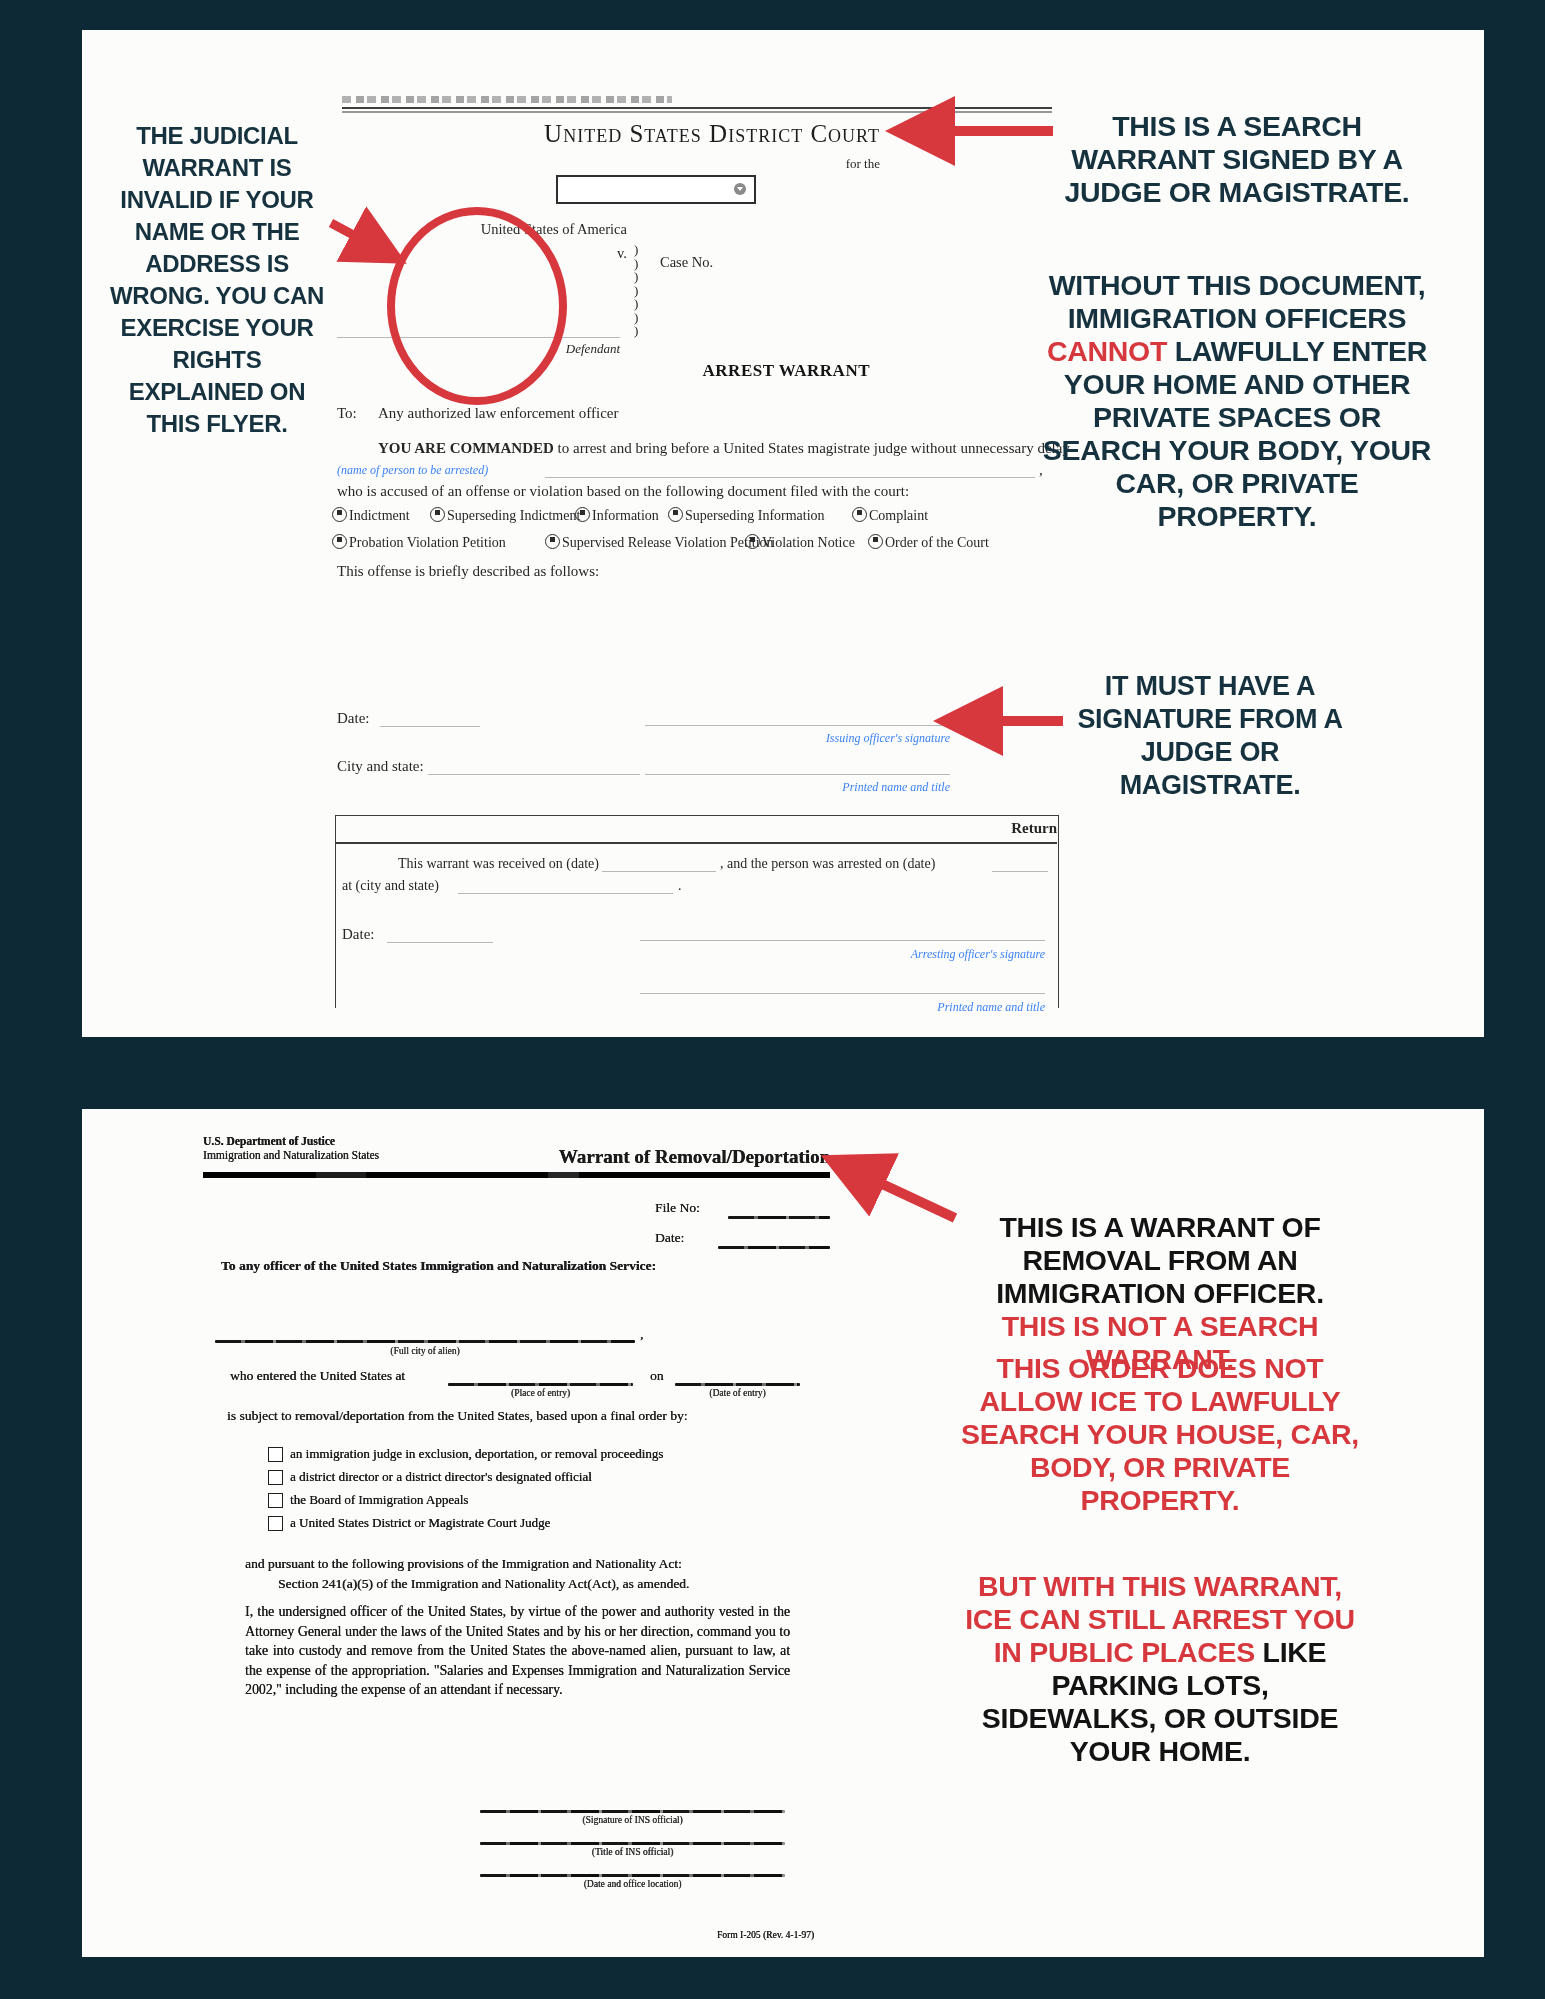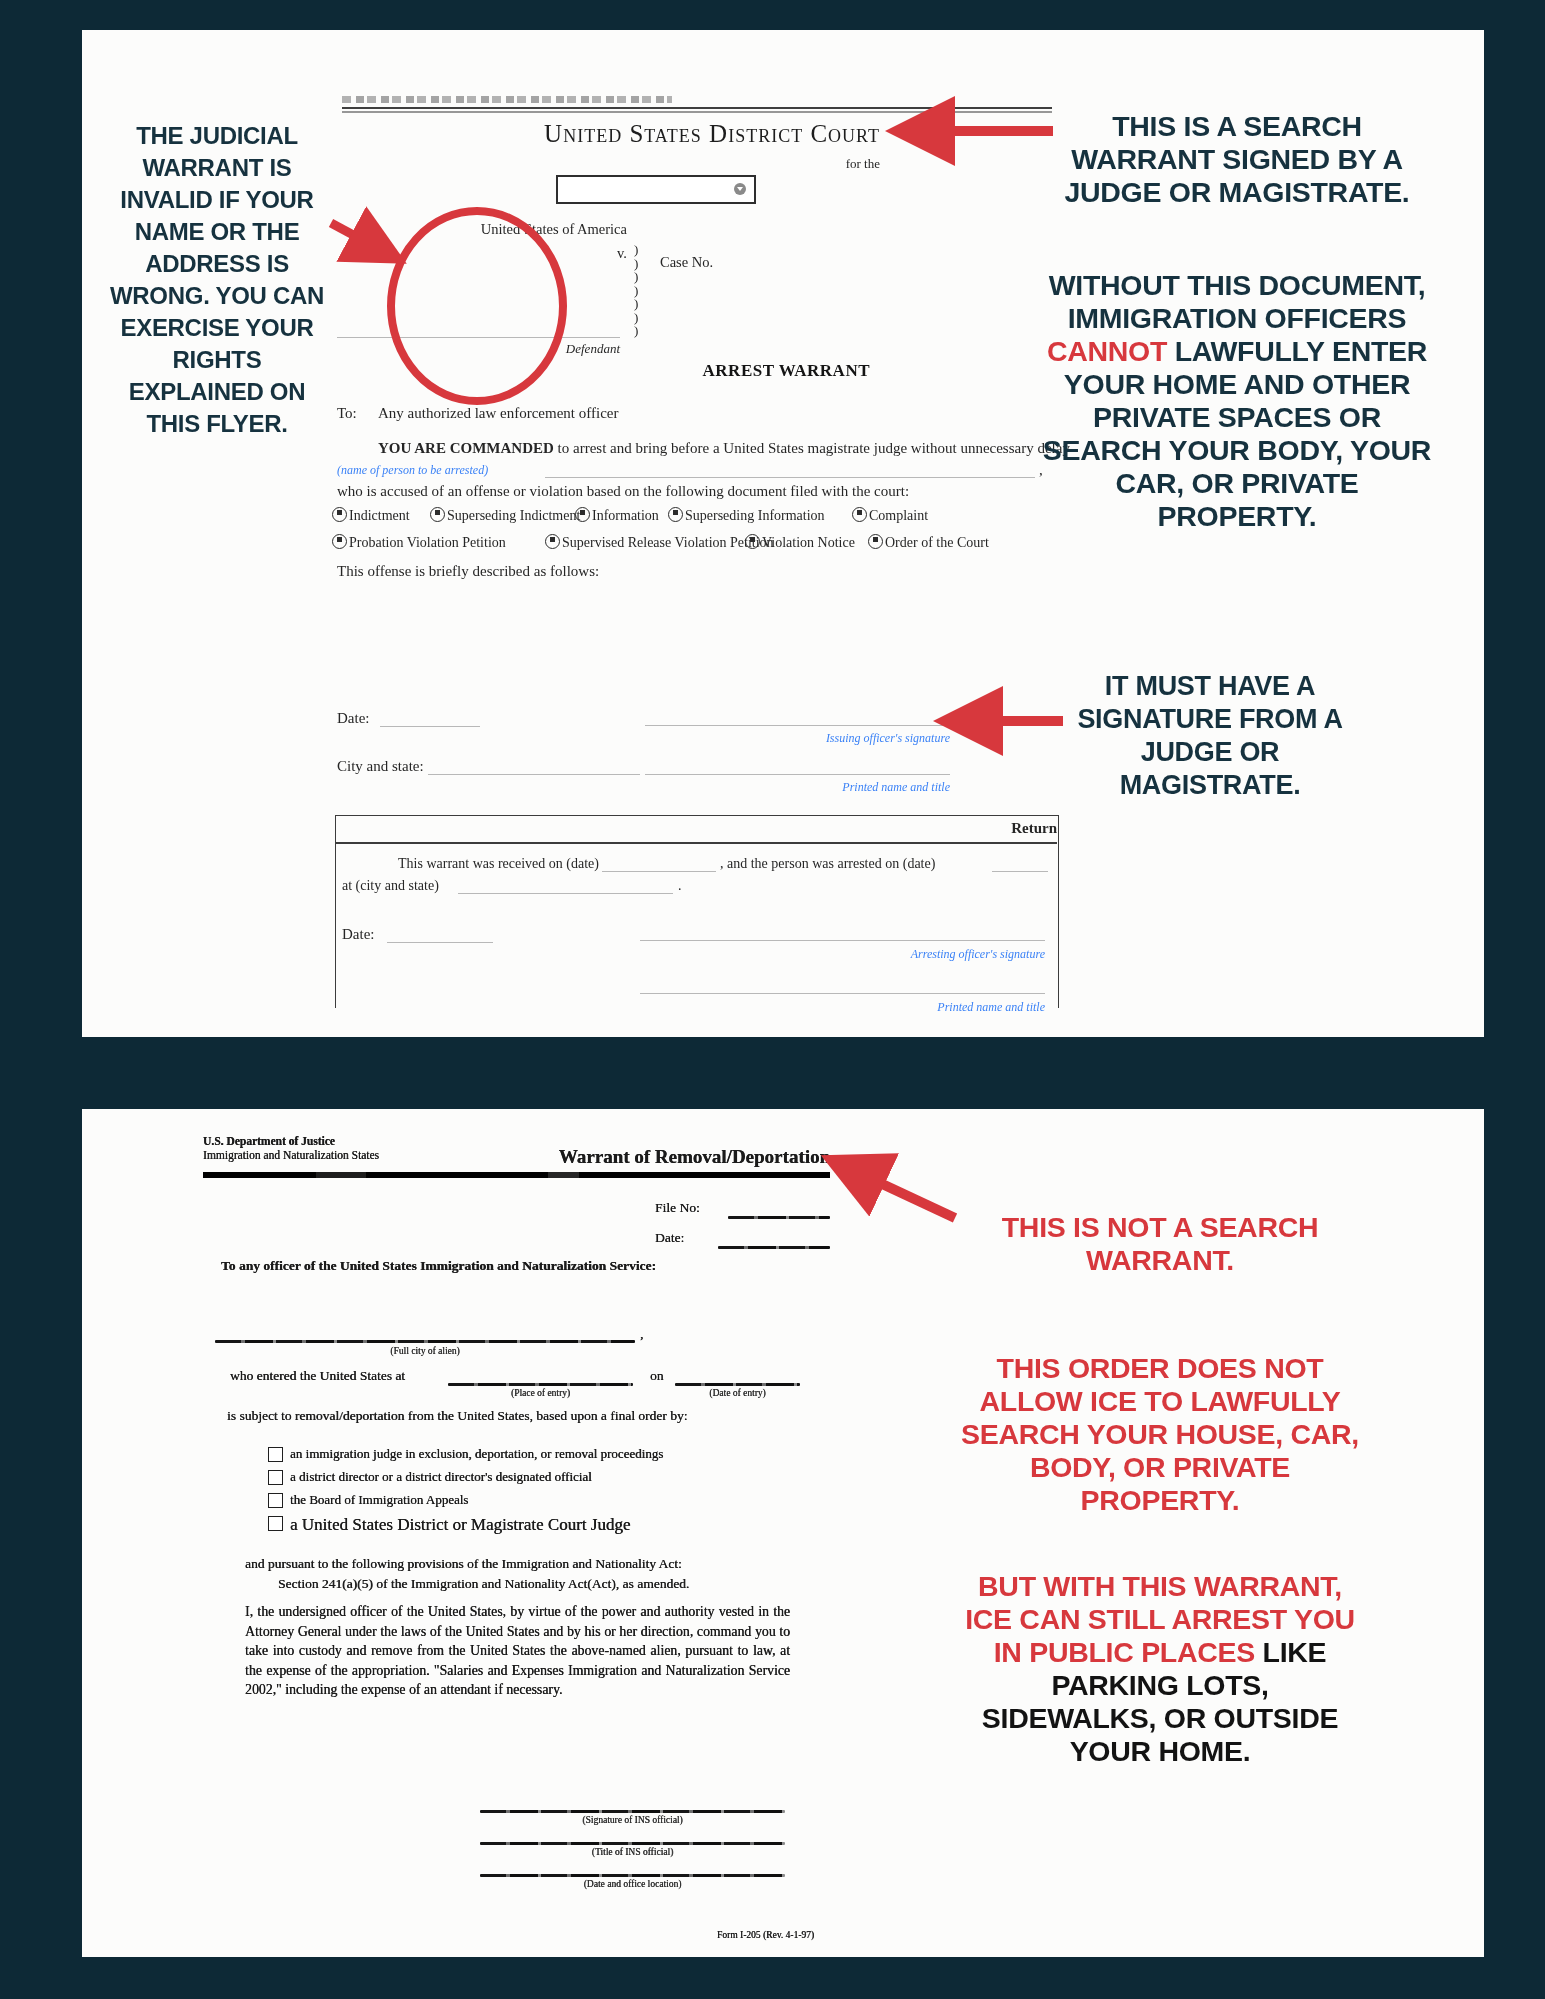--- a/index.html
+++ b/index.html
@@ -224,21 +224,21 @@
 
   <div class="t degraded" style="left:227px;top:1408px;font-size:13.5px;">is subject to removal/deportation from the United States, based upon a final order by:</div>
 
   <div class="sq" style="left:268px;top:1447px;"></div>
   <div class="t degraded" style="left:290px;top:1446px;font-size:13px;">an immigration judge in exclusion, deportation, or removal proceedings</div>
   <div class="sq" style="left:268px;top:1470px;"></div>
   <div class="t degraded" style="left:290px;top:1469px;font-size:13px;">a district director or a district director's designated official</div>
   <div class="sq" style="left:268px;top:1493px;"></div>
   <div class="t degraded" style="left:290px;top:1492px;font-size:13px;">the Board of Immigration Appeals</div>
   <div class="sq" style="left:268px;top:1516px;"></div>
-  <div class="t degraded" style="left:290px;top:1515px;font-size:17px;">a United States District or Magistrate Court Judge</div>
+  <div class="t degraded" style="left:290px;top:1515px;font-size:13px;">a United States District or Magistrate Court Judge</div>
 
   <div class="t degraded" style="left:245px;top:1556px;font-size:13.5px;">and pursuant to the following provisions of the Immigration and Nationality Act:</div>
   <div class="t degraded" style="left:278px;top:1576px;font-size:13.5px;">Section 241(a)(5) of the Immigration and Nationality Act(Act), as amended.</div>
 
   <div class="degraded" style="position:absolute;left:245px;top:1602px;width:545px;font-size:13.8px;line-height:19.5px;text-align:justify;">I, the undersigned officer of the United States, by virtue of the power and authority vested in the Attorney General under the laws of the United States and by his or her direction, command you to take into custody and remove from the United States the above-named alien, pursuant to law, at the expense of the appropriation.  "Salaries and Expenses Immigration and Naturalization Service 2002," including the expense of an attendant if necessary.</div>
 
   <div class="sm" style="left:480px;top:1810px;width:305px;height:2.5px;"></div>
   <div class="smallhint" style="left:480px;top:1815px;width:305px;">(Signature of INS official)</div>
   <div class="sm" style="left:480px;top:1842px;width:305px;height:2.5px;"></div>
   <div class="smallhint" style="left:480px;top:1847px;width:305px;filter:blur(.5px);">(Title of INS official)</div>
@@ -250,21 +250,24 @@
   <svg style="left:820px;top:1148px;" width="150" height="84">
     <defs>
         <marker id="ah4" markerWidth="7" markerHeight="7" refX="4" refY="3.5" orient="auto">
           <path d="M0,0 L7,3.5 L0,7 Z" fill="#d7383d"></path>
         </marker>
       </defs>
     <line x1="135" y1="70" x2="28" y2="20" stroke="#d7383d" stroke-width="10" marker-end="url(#ah4)"></line>
   </svg>
 
   <div class="ann ann-big" style="left:945px;top:1178px;width:430px;">
-    <span class="red">THIS IS NOT A SEARCH
+    <span class="blk">THIS IS A WARRANT OF
+REMOVAL FROM AN
+IMMIGRATION OFFICER.
+</span><span class="red">THIS IS NOT A SEARCH
 WARRANT.</span>
   </div>
 
   <div class="ann ann-big red" style="left:945px;top:1352px;width:430px;">THIS ORDER DOES NOT
 ALLOW ICE TO LAWFULLY
 SEARCH YOUR HOUSE, CAR,
 BODY, OR PRIVATE
 PROPERTY.</div>
 
   <div class="ann ann-big" style="left:945px;top:1537px;width:430px;">

